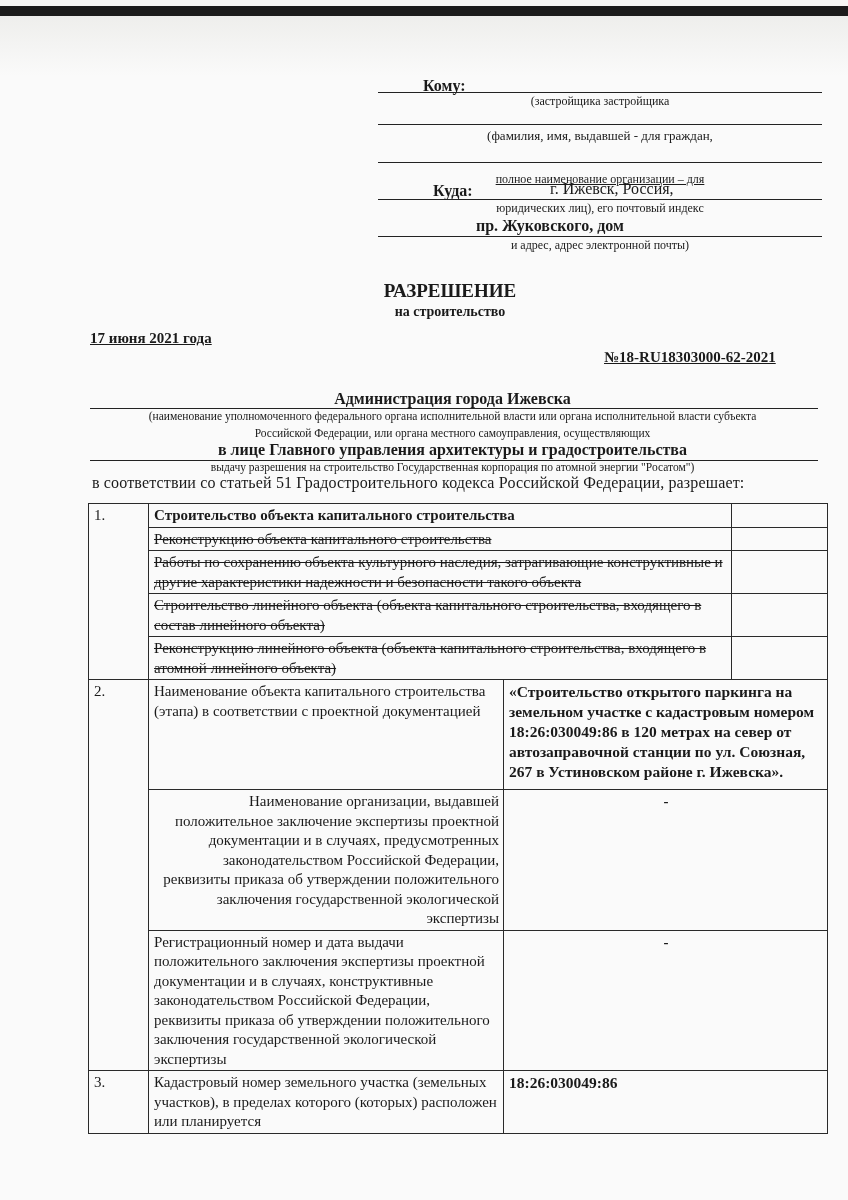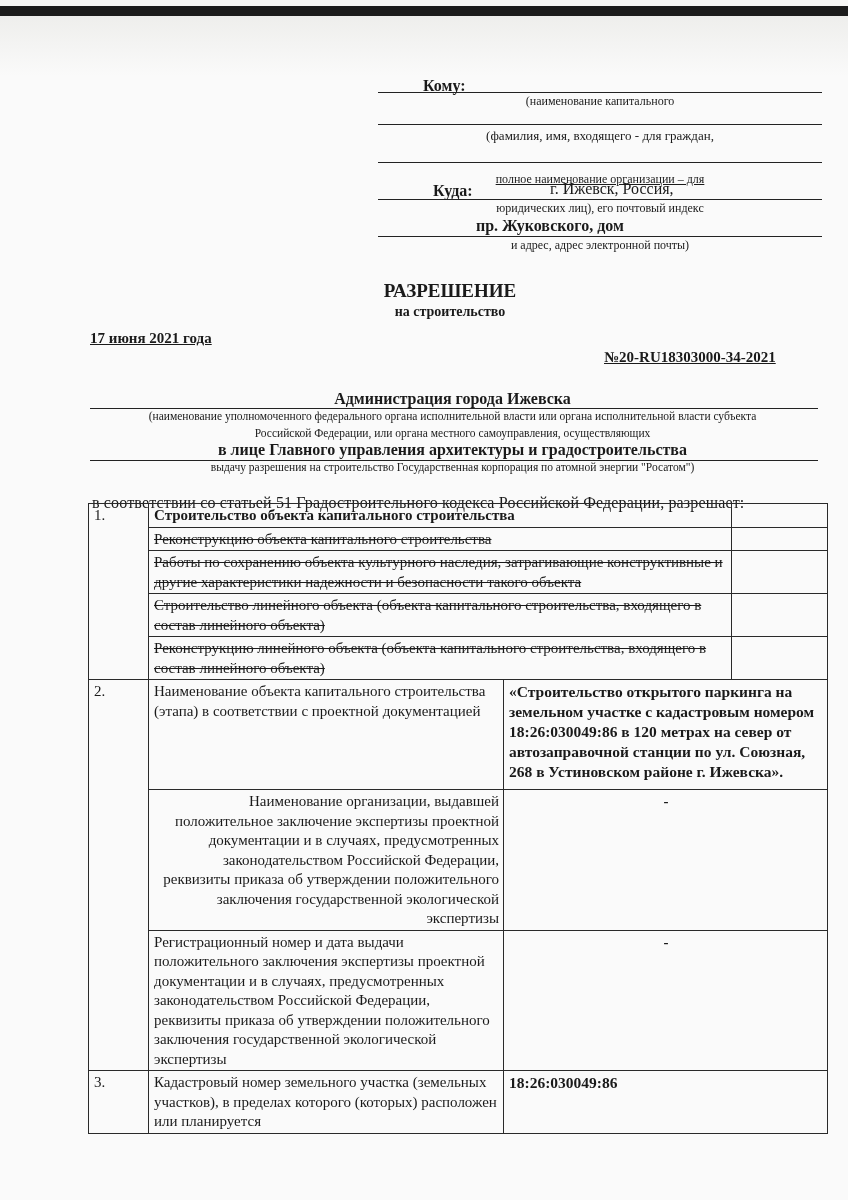--- a/index.html
+++ b/index.html
@@ -21,21 +21,21 @@
   .addr .hint { position: absolute; left: 0; width: 444px; text-align: center; font-size: 12px; }
   .addr .value { position: absolute; font-size: 16px; }
 
   .title { position: absolute; left: 0; width: 900px; text-align: center; font-weight: bold; }
   .date { position: absolute; left: 90px; top: 330px; font-weight: bold; font-size: 15px; text-decoration: underline; }
   .number { position: absolute; left: 604px; top: 349px; font-weight: bold; font-size: 15px; text-decoration: underline; }
 
   .org { position: absolute; left: 0; width: 905px; text-align: center; }
   .org-line { position: absolute; left: 90px; width: 728px; border-top: 1.3px solid #222; }
 
-  .permits { position: absolute; left: 92px; top: 474px; font-size: 16px; letter-spacing: 0.15px; margin-top: 20px; }
+  .permits { position: absolute; left: 92px; top: 474px; font-size: 16px; letter-spacing: 0.15px; }
 
   table.grid {
     position: absolute; left: 88px; top: 503px; width: 740px;
     border-collapse: collapse; font-size: 15px; line-height: 19.5px;
   }
   table.grid td { border: 1.3px solid #2a2a2a; vertical-align: top; padding: 2px 4px 1px 5px; }
   td.num { width: 50px; }
   td.mark { width: 86px; }
   .strike { text-decoration: line-through; }
   .bold { font-weight: bold; }
@@ -45,39 +45,39 @@
 </head>
 <body>
 
 <div class="topbar"></div>
 <div class="leftbar"></div>
 <div class="page"></div>
 
 <div class="addr" style="top:0;">
   <span class="label" style="top:77px;">Кому:</span>
   <div class="line" style="top:92px;"></div>
-  <div class="hint" style="top:94px;">(наименование капитального</div>
+  <div class="hint" style="top:94px;">(застройщика застройщика</div>
   <div class="line" style="top:124px;"></div>
-  <div class="hint" style="top:128px; font-size:13px;">(фамилия, имя, входящего - для граждан,</div>
+  <div class="hint" style="top:128px; font-size:13px;">(фамилия, имя, выдавшей - для граждан,</div>
   <div class="line" style="top:162px;"></div>
   <div class="hint" style="top:172px;text-decoration:underline;">полное наименование организации – для</div>
   <span class="label" style="top:182px; left:16px;">Куда:</span>
   <span class="value" style="top:180px; left:132px;margin-left:40px;">г. Ижевск, Россия,</span>
   <div class="line" style="top:199px;"></div>
   <div class="hint" style="top:201px;">юридических лиц), его почтовый индекс</div>
   <span class="value" style="top:217px; left:98px;font-weight:bold;">пр. Жуковского, дом</span>
   <div class="line" style="top:236px;"></div>
   <div class="hint" style="top:238px;">и адрес, адрес электронной почты)</div>
 </div>
 
 <div class="title" style="top:280px; font-size:19px;">РАЗРЕШЕНИЕ</div>
 <div class="title" style="top:304px; font-size:14px;">на строительство</div>
 
 <div class="date">17 июня 2021 года</div>
-<div class="number">№20-RU18303000-34-2021</div>
+<div class="number">№18-RU18303000-62-2021</div>
 
 <div class="org" style="top:390px; font-size:16px; font-weight:bold;">Администрация   города   Ижевска</div>
 <div class="org-line" style="top:408px;"></div>
 <div class="org" style="top:410px; font-size:11.5px;">(наименование уполномоченного федерального органа исполнительной власти или органа исполнительной власти субъекта</div>
 <div class="org" style="top:427px; font-size:11.5px;">Российской Федерации, или органа местного самоуправления, осуществляющих</div>
 <div class="org" style="top:441px; font-size:16px; font-weight:bold;">в лице Главного управления архитектуры и градостроительства</div>
 <div class="org-line" style="top:460px;"></div>
 <div class="org" style="top:461px; font-size:11.5px;">выдачу разрешения на строительство Государственная корпорация по атомной энергии "Росатом")</div>
 <div class="permits">в соответствии   со статьей 51 Градостроительного   кодекса   Российской Федерации, разрешает:</div>
 
@@ -94,35 +94,35 @@
   </tr>
   <tr>
     <td colspan="2" class="strike">Работы по сохранению объекта культурного наследия, затрагивающие конструктивные и другие характеристики надежности и безопасности такого объекта</td>
     <td class="mark"></td>
   </tr>
   <tr>
     <td colspan="2" class="strike">Строительство линейного объекта (объекта капитального строительства, входящего в состав линейного объекта)</td>
     <td class="mark"></td>
   </tr>
   <tr>
-    <td colspan="2" class="strike">Реконструкцию линейного объекта (объекта капитального строительства, входящего в состав линейного объекта)</td>
+    <td colspan="2" class="strike">Реконструкцию линейного объекта (объекта капитального строительства, входящего в атомной линейного объекта)</td>
     <td class="mark"></td>
   </tr>
 
   <tr>
     <td class="num" rowspan="3">2.</td>
     <td style="width:345px; height:106px;">Наименование объекта капитального строительства (этапа) в соответствии с проектной документацией</td>
-    <td colspan="2" class="val">«Строительство открытого паркинга на земельном участке с кадастровым номером 18:26:030049:86 в 120 метрах на север от автозаправочной станции по ул. Союзная, 268 в Устиновском районе г. Ижевска».</td>
+    <td colspan="2" class="val">«Строительство открытого паркинга на земельном участке с кадастровым номером 18:26:030049:86 в 120 метрах на север от автозаправочной станции по ул. Союзная, 267 в Устиновском районе г. Ижевска».</td>
   </tr>
   <tr>
     <td style="height:132px;text-align:right;">Наименование организации, выдавшей положительное заключение экспертизы проектной документации и в случаях, предусмотренных законодательством Российской Федерации, реквизиты приказа об утверждении положительного заключения государственной экологической экспертизы</td>
     <td colspan="2" class="dash">-</td>
   </tr>
   <tr>
-    <td style="height:132px;">Регистрационный номер и дата выдачи положительного заключения экспертизы проектной документации и в случаях, предусмотренных законодательством Российской Федерации, реквизиты приказа об утверждении положительного заключения государственной экологической экспертизы</td>
+    <td style="height:132px;">Регистрационный номер и дата выдачи положительного заключения экспертизы проектной документации и в случаях, конструктивные законодательством Российской Федерации, реквизиты приказа об утверждении положительного заключения государственной экологической экспертизы</td>
     <td colspan="2" class="dash">-</td>
   </tr>
 
   <tr>
     <td class="num">3.</td>
     <td>Кадастровый номер земельного участка (земельных участков), в пределах которого (которых) расположен или планируется</td>
     <td colspan="2" class="val">18:26:030049:86</td>
   </tr>
 </tbody>
   </table>

